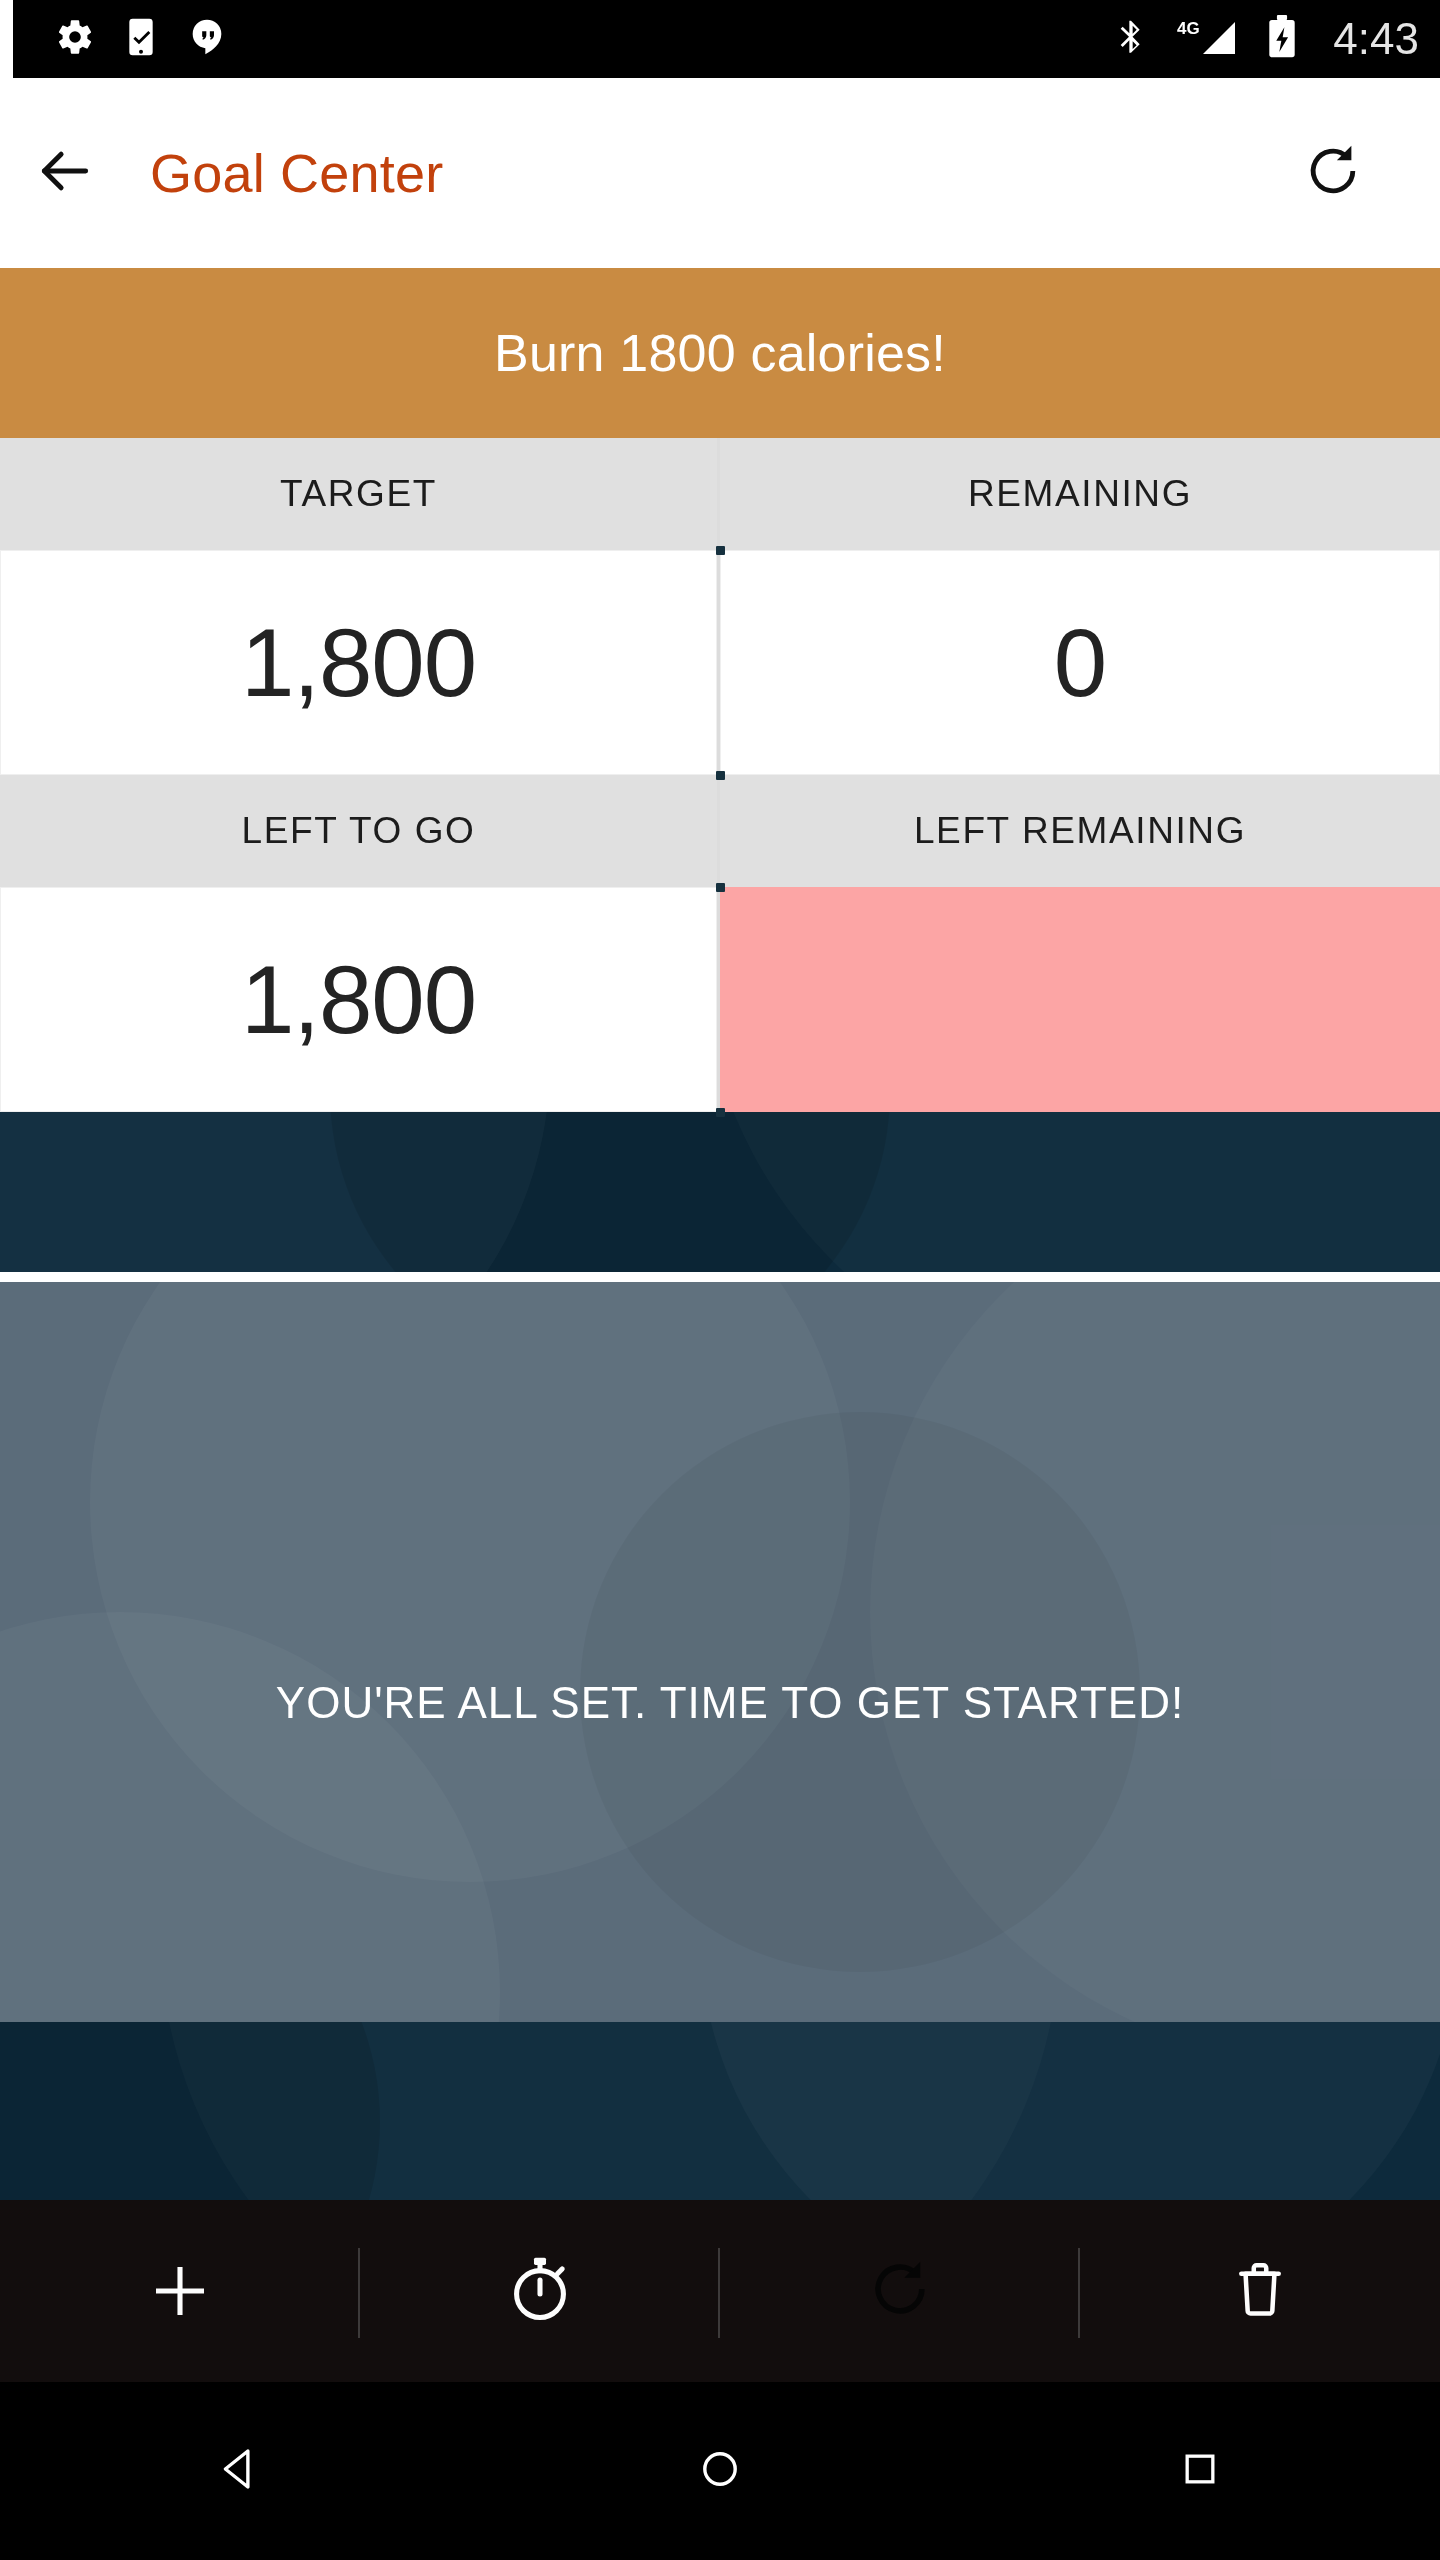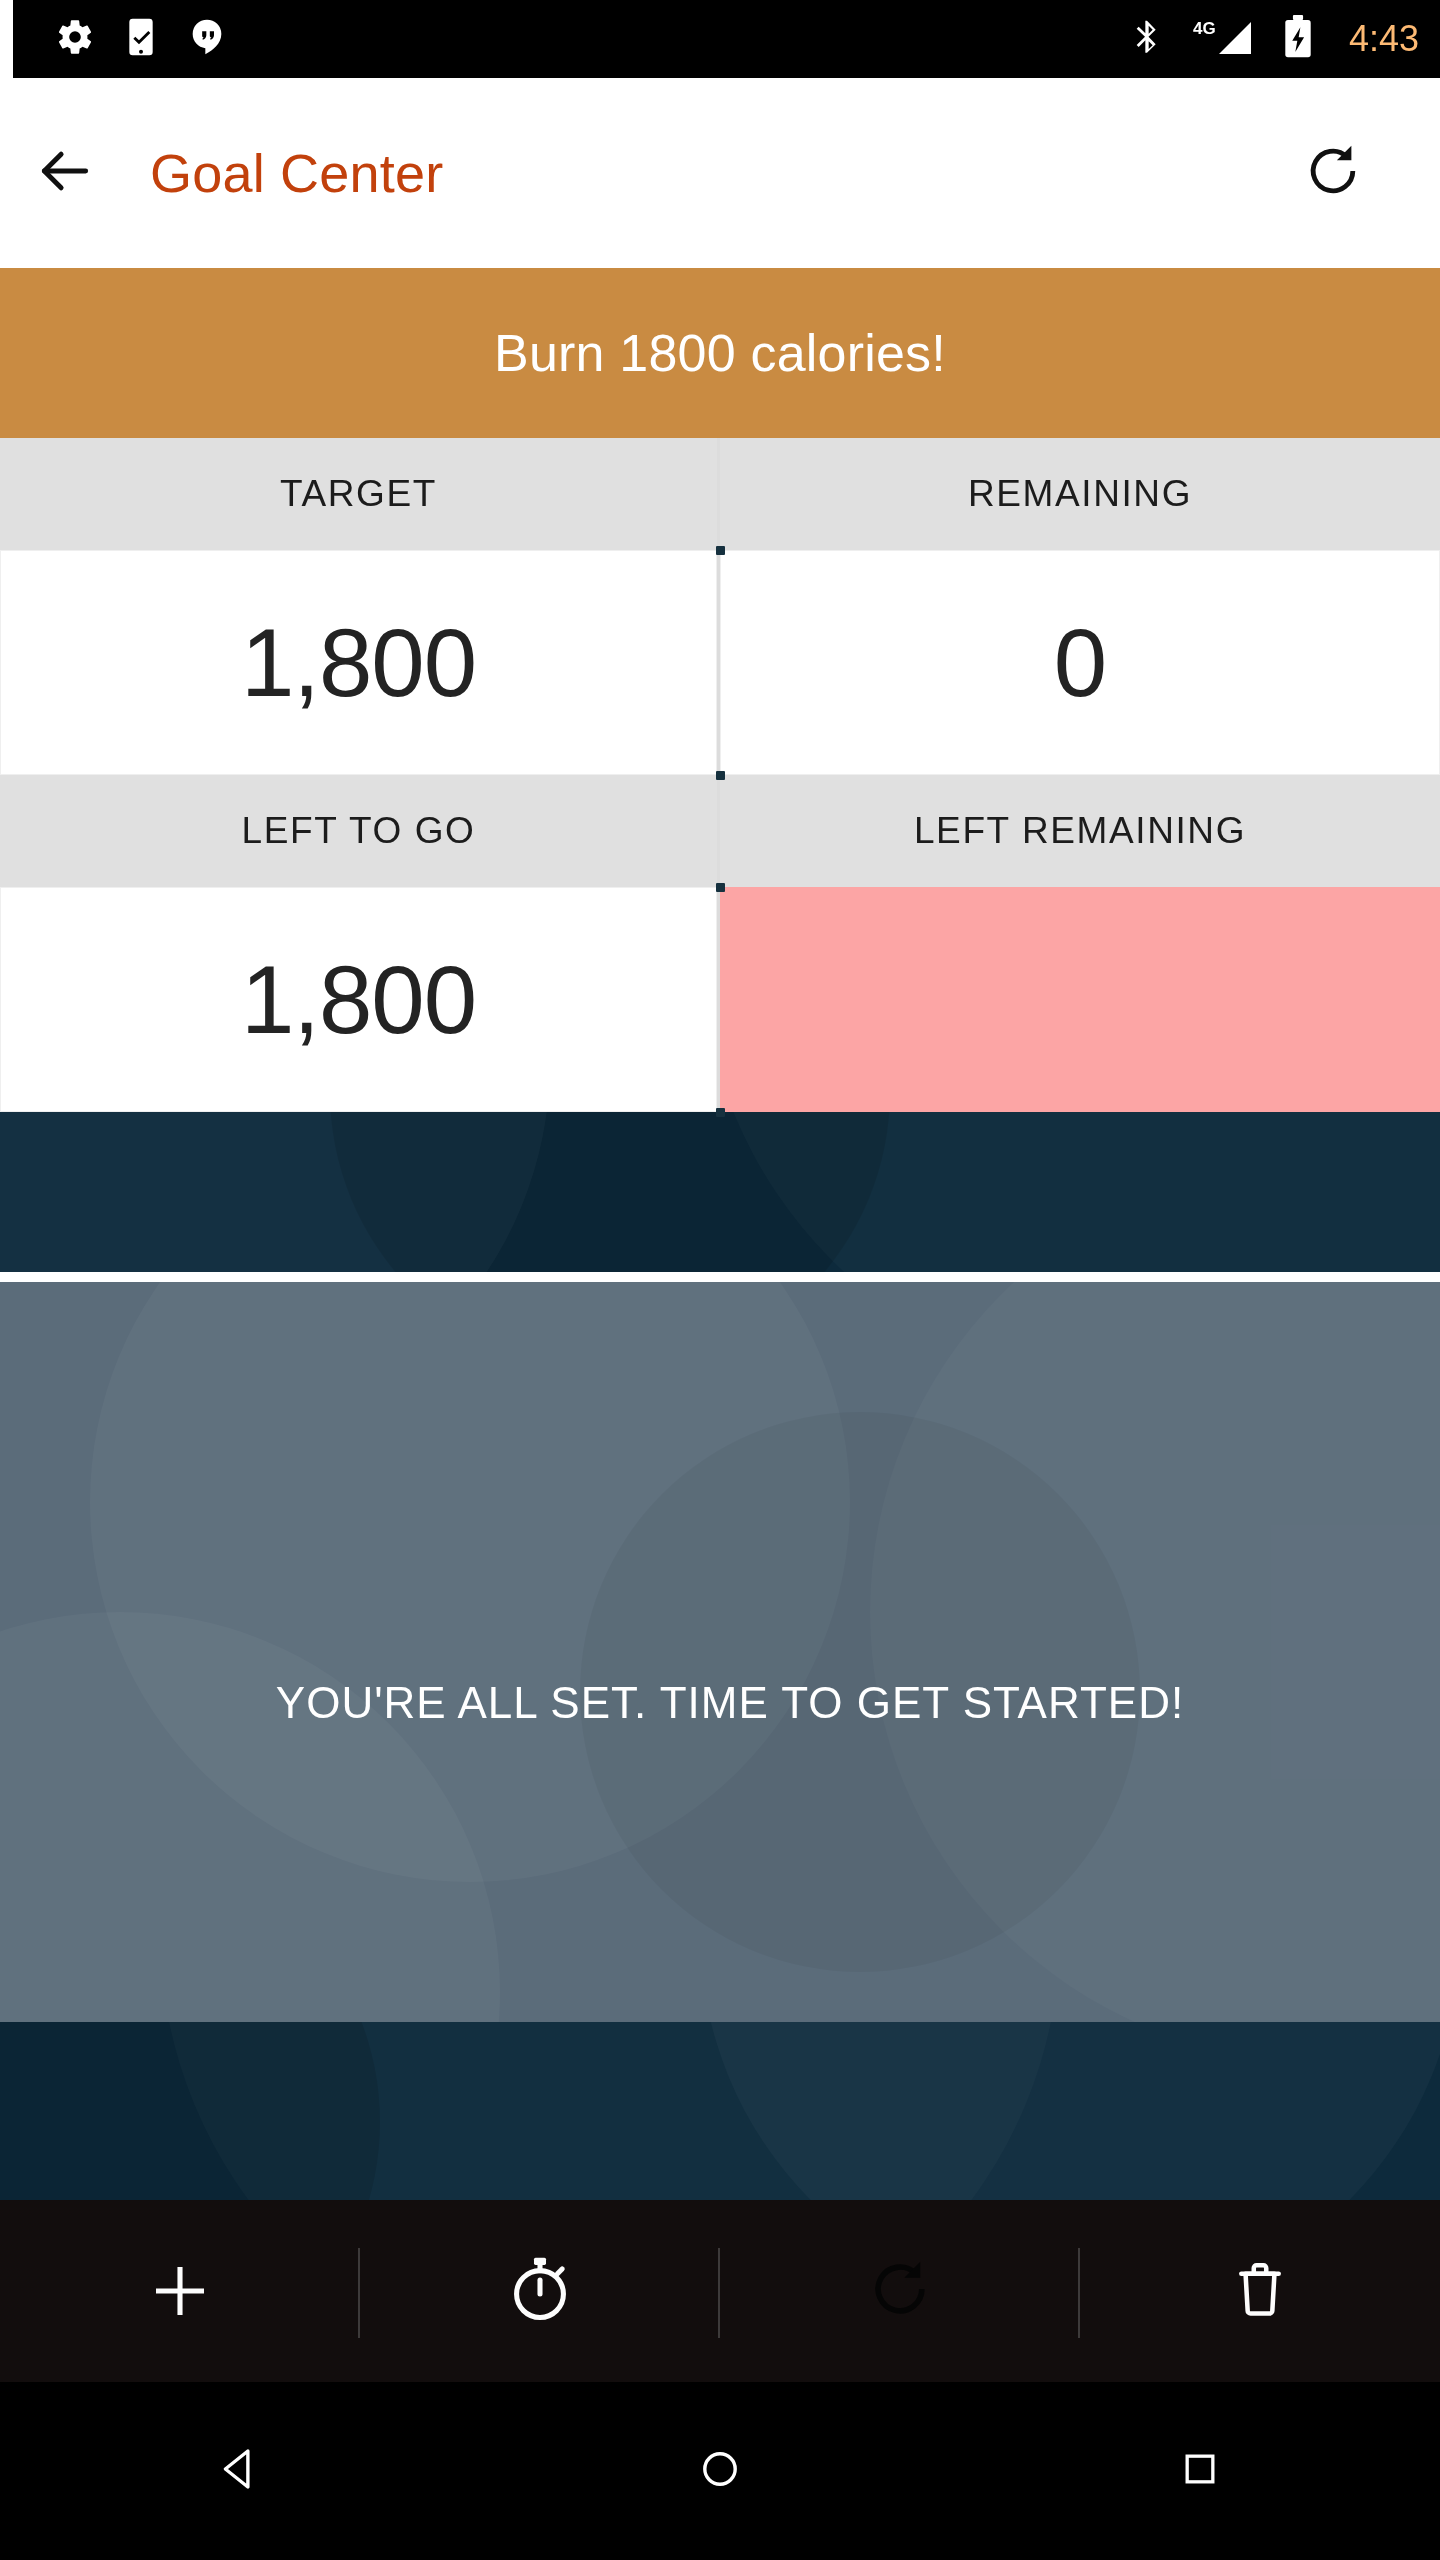--- a/index.html
+++ b/index.html
@@ -14,21 +14,21 @@
   
   .statusbar {
     position:absolute; top:0; left:0; width:1440px; height:78px;
     background:#000; color:#fff;
     display:flex; align-items:center;margin-left:13px;
   }
   .sb-left { display:flex; align-items:center; gap:26px; padding-left:42px; }
   .sb-right { margin-left:auto; display:flex; align-items:center; gap:26px; padding-right:34px; }
   .sb-icon { display:block; }
   .sb-time {
-    font-size:36px; font-weight:400; color:#fdba74;
+    font-size:44px; font-weight:400; color:#e5e5e5;
     letter-spacing:0px; line-height:1; padding-left:8px;
   }
 
   
   .appbar {
     position:absolute; top:78px; left:0; width:1440px; height:190px;
     background:#ffffff;
     display:flex; align-items:center;
   }
   .appbar-back { width:130px; display:flex; justify-content:center; align-items:center; cursor:pointer; }

